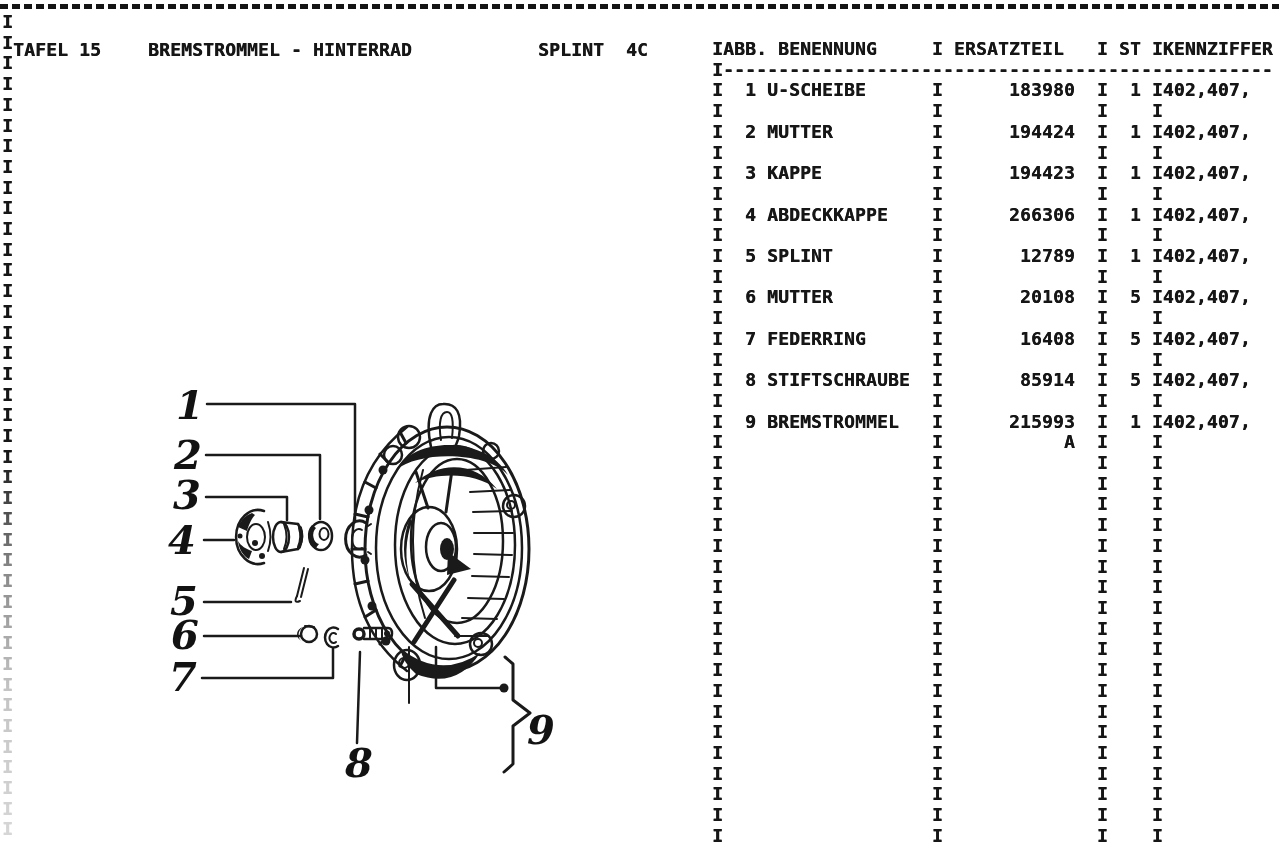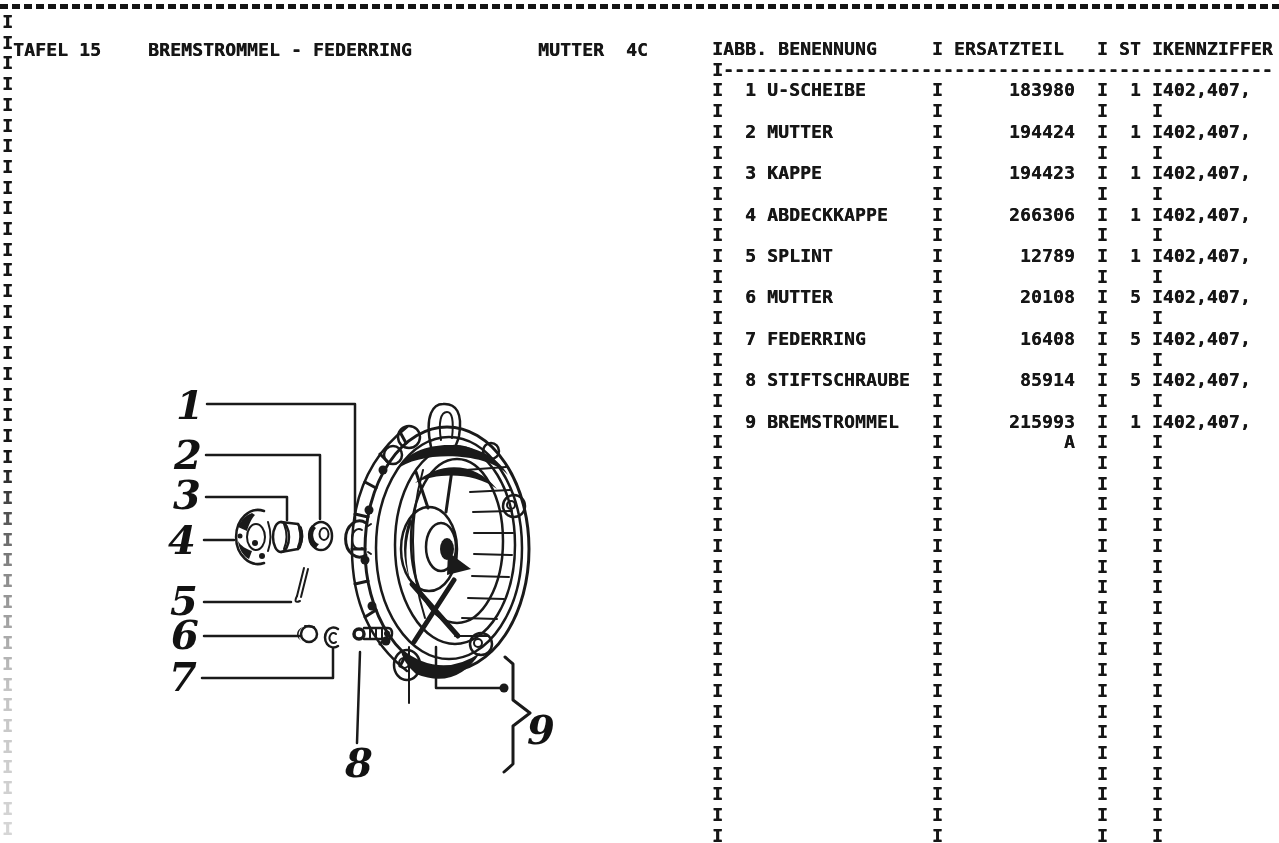--- a/index.html
+++ b/index.html
@@ -70,22 +70,22 @@
 I
 I
 I
 I
 I
 I
 I
 I</pre>
 
 <div class="hdr mono" id="tafel-label">TAFEL 15</div>
-<div class="hdr mono" id="page-title">BREMSTROMMEL - FEDERRING</div>
-<div class="hdr mono" id="spalte-label">MUTTER  4C</div>
+<div class="hdr mono" id="page-title">BREMSTROMMEL - HINTERRAD</div>
+<div class="hdr mono" id="spalte-label">SPLINT  4C</div>
 
 <pre id="parts-table" class="mono">IABB. BENENNUNG     I ERSATZTEIL   I ST IKENNZIFFER
 I--------------------------------------------------
 I  1 U-SCHEIBE      I      183980  I  1 I402,407,
 I                   I              I    I
 I  2 MUTTER         I      194424  I  1 I402,407,
 I                   I              I    I
 I  3 KAPPE          I      194423  I  1 I402,407,
 I                   I              I    I
 I  4 ABDECKKAPPE    I      266306  I  1 I402,407,

